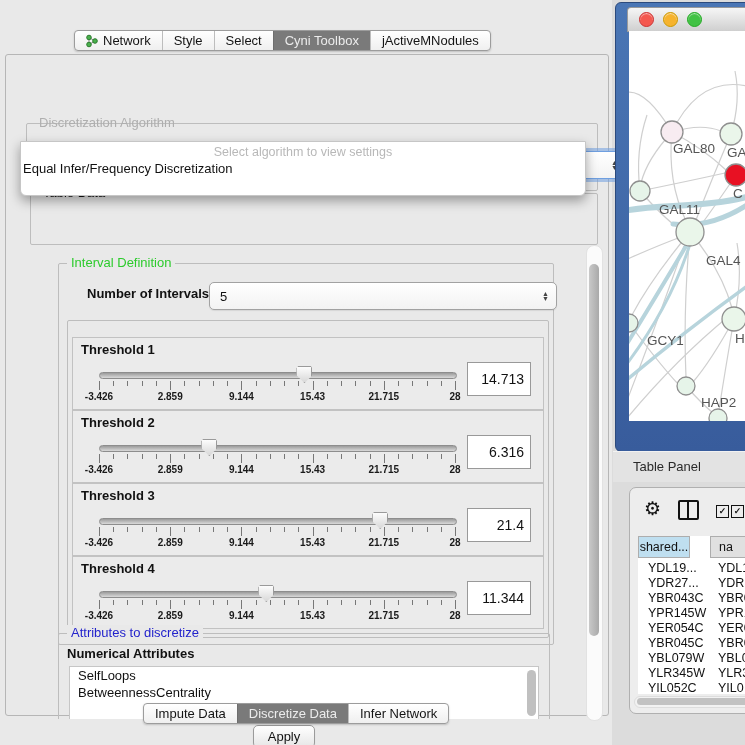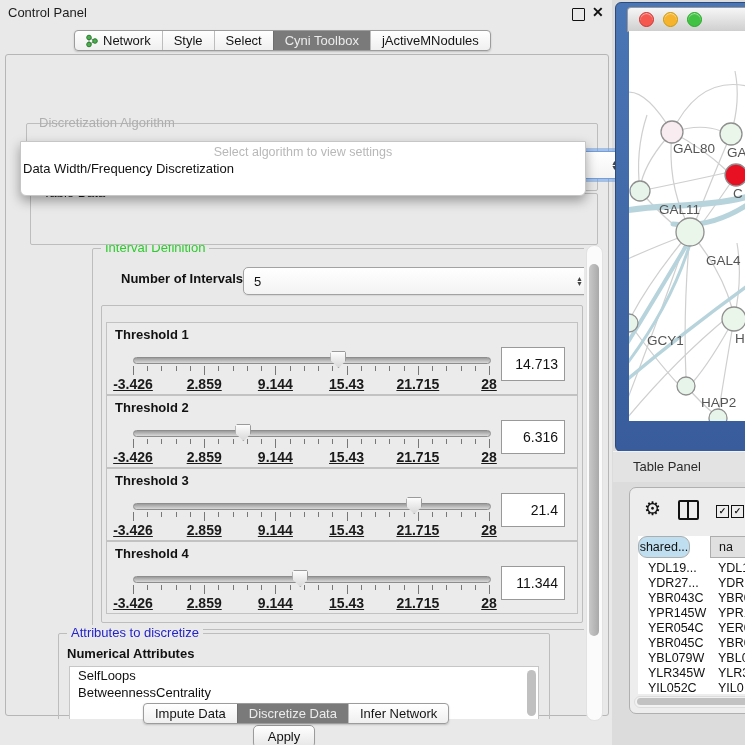--- a/index.html
+++ b/index.html
@@ -54,38 +54,38 @@
 
   #grp-tabledata{left:24px;top:138px;width:566px;height:50px;}
   #combo-tabledata{left:32px;top:152px;width:550px;height:26px;}
 
   
   #viewport{left:46px;top:190px;width:532px;height:474px;overflow:hidden;}
   #main-vscroll{left:580px;top:190px;width:15px;height:474px;background:#fbfbfb;border:1px solid #e2e2e2;border-radius:8px;}
   #main-vscroll .sb-thumb{position:absolute;left:2px;top:18px;width:10px;height:372px;border-radius:6px;
       background:linear-gradient(90deg,#c9c9c9,#a9a9a9);}
 
-  #grp-interval{left:6px;top:3px;width:494px;height:380px;margin-left:34px;}   
+  #grp-interval{left:6px;top:18px;width:494px;height:380px;}   
   #lbl-numint{position:absolute;left:28px;top:22px;font-size:13px;font-weight:bold;color:#111;}
   #combo-numint{left:150px;top:18px;width:312px;height:26px;}
   #grp-thresholds{position:absolute;left:8px;top:56px;width:480px;height:316px;}
 
   .thr-panel{position:absolute;left:4px;width:470px;height:71px;border:1px solid #c2c2c2;background:#ebebeb;}
   .thr-title{position:absolute;left:8px;top:4px;font-size:13px;font-weight:bold;color:#111;}
   .slider{position:absolute;left:18px;top:28px;width:372px;height:40px;}
   .track{position:absolute;left:8px;top:6px;width:356px;height:5px;border:1px solid #8d8d8d;border-radius:4px;
       background:linear-gradient(#9b9b9b,#d9d9d9);}
   .thumb{position:absolute;top:0px;width:16px;height:17px;
       background:linear-gradient(#ffffff,#d6d6d6);
       clip-path:polygon(10% 0%,90% 0%,100% 14%,100% 55%,50% 100%,0% 55%,0% 14%);
       box-shadow:inset 0 0 0 1px #9a9a9a;}
   .ticks{position:absolute;left:8px;top:15px;width:356px;height:9px;}
   .tick{position:absolute;top:0;width:1px;background:#777;}
   .axis{position:absolute;left:8px;top:25px;width:356px;height:12px;}
-  .axis span{position:absolute;transform:translateX(-50%);font-size:14px;font-weight:bold;color:#1a1a1a;white-space:nowrap;text-decoration:underline;}
+  .axis span{position:absolute;transform:translateX(-50%);font-size:10px;font-weight:bold;color:#1a1a1a;white-space:nowrap;}
   .valbox{position:absolute;right:12px;top:24px;width:56px;height:32px;background:#fff;border:1px solid #999;
       font-size:14px;color:#111;display:flex;align-items:center;justify-content:flex-end;padding-right:6px;}
 
   #grp-attrs{left:6px;top:388px;width:490px;height:86px;}
   #lbl-numattrs{position:absolute;left:8px;top:12px;font-size:13px;font-weight:bold;color:#111;}
   #attr-list{position:absolute;left:10px;top:32px;width:468px;height:52px;background:#fff;border:1px solid #c6c6c6;overflow:hidden;}
   #attr-list .litem{font-size:13px;color:#111;padding-left:8px;line-height:17px;white-space:nowrap;}
   #attr-vscroll{position:absolute;right:2px;top:3px;width:9px;height:46px;border-radius:6px;background:#c0c0c0;}
 
   #apply-btn{left:247px;top:670px;width:60px;height:21px;border:1px solid #9b9b9b;border-radius:5px;
@@ -110,40 +110,35 @@
   #tp-toolbar{position:absolute;left:0;top:0;width:100%;height:44px;}
   #gear-icon{position:absolute;left:14px;top:9px;font-size:19px;color:#111;}
   #split-icon{position:absolute;left:48px;top:12px;width:17px;height:16px;border:2px solid #111;border-radius:2px;}
   #split-icon::after{content:"";position:absolute;left:7px;top:0;width:2px;height:16px;background:#111;}
   .chk{position:absolute;top:17px;width:11px;height:11px;border:1.5px solid #111;font-size:9px;line-height:10px;
        text-align:center;color:#111;font-weight:bold;}
   #chk1{left:86px;} #chk2{left:101px;}
   #tp-table{position:absolute;left:8px;top:48px;width:160px;height:158px;background:#fff;}
   .hdr-cell{position:absolute;top:0;height:22px;font-size:12.5px;color:#111;display:flex;align-items:center;
        border:1px solid #adadad;box-sizing:border-box;}
-  .hdr-cell.c1{left:0;width:52px;background:var(--header-highlight,#bfdff0);justify-content:center;border-radius:9px;}
+  .hdr-cell.c1{left:0;width:52px;background:var(--header-highlight,#bfdff0);justify-content:center;}
   .hdr-cell.c2{left:72px;width:90px;background:#e0e0e0;padding-left:8px;}
   .trow{position:absolute;left:0;width:162px;height:15px;font-size:12.5px;color:#111;white-space:nowrap;}
   .trow .cell1{position:absolute;left:10px;width:60px;overflow:hidden;}
   .trow .cell2{position:absolute;left:80px;width:82px;overflow:hidden;}
   #tp-hscroll{position:absolute;left:4px;top:208px;width:140px;height:10px;background:#f2f2f2;border:1px solid #ddd;border-radius:6px;}
   #tp-hscroll .sb-thumb{position:absolute;left:2px;top:1px;width:130px;height:7px;border-radius:5px;background:#c2c2c2;}
 
   svg text{font-family:"Liberation Sans", sans-serif;}
 </style>
 </head>
 <body>
 
 <div class="abs" id="control-panel">
 
-  <div class="abs" id="cp-titlebar">
-    <div class="abs" id="cp-title">Control Panel</div>
-    <div class="abs" id="cp-float"></div>
-    <div class="abs" id="cp-close">✕</div>
-  </div>
 
   <div class="abs seg" id="top-tabs">
       <div class="tab">
         <svg width="12" height="14">
           <path d="M3,3.5 L3,10.5 M3,3.5 L9,7 M3,10.5 L9,7" stroke="#8a8a8a" stroke-width="1" fill="none"></path>
           <circle cx="3" cy="3.5" r="2.3" fill="#49b04c" stroke="#2c7a2e"></circle>
           <circle cx="3" cy="10.5" r="2.3" fill="#49b04c" stroke="#2c7a2e"></circle>
           <circle cx="9" cy="7" r="2.3" fill="#49b04c" stroke="#2c7a2e"></circle>
         </svg>
         <span>Network</span>
@@ -166,21 +161,21 @@
 
     <div class="group" id="grp-algorithm">
       <div class="gtitle faded">Discretization Algorithm</div>
     </div>
     <div class="combo focused" id="combo-algorithm">
       <span class="arrows">▲<br>▼</span>
     </div>
 
     <div class="abs" id="algo-popup">
       <div class="hint">Select algorithm to view settings</div>
-        <div class="item">Data Width/Frequency Discretization</div>
+        <div class="item">Equal Infer/Frequency Discretization</div>
       </div>
 
     <div class="group" id="grp-tabledata">
       <div class="gtitle">Table Data</div>
     </div>
 
     <div class="abs" id="viewport">
       <div class="group" id="grp-interval">
         <div class="gtitle green">Interval Definition</div>
         <div id="lbl-numint">Number of Intervals</div>

